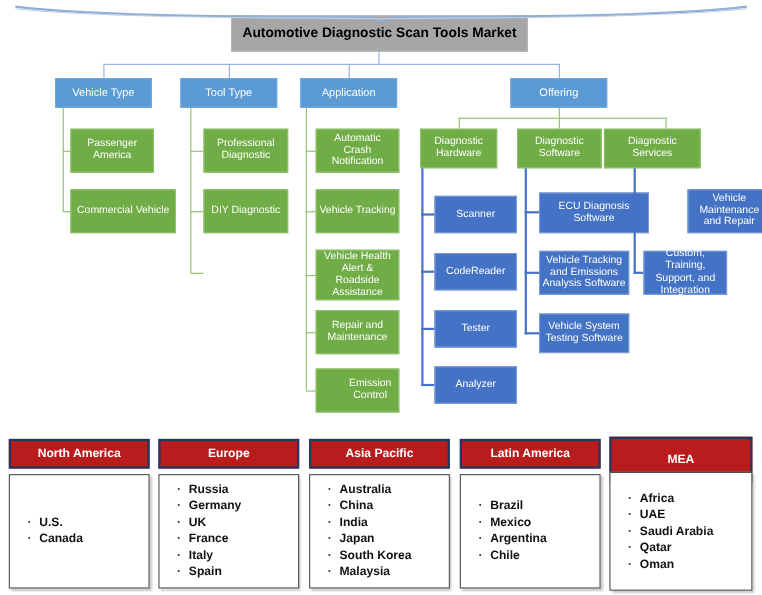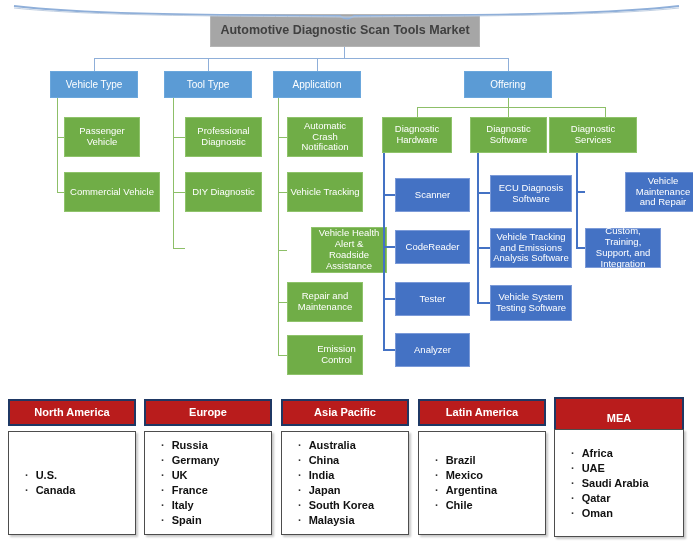--- a/index.html
+++ b/index.html
@@ -2,21 +2,21 @@
 <html><head>
 <meta charset="utf-8">
 <style>
   html,body{margin:0;padding:0;background:#ffffff;}
   body{font-family:"Liberation Sans", sans-serif;}
   #stage{position:relative;width:693px;height:541px;background:#ffffff;overflow:hidden;}
 
   .box{position:absolute;display:flex;align-items:center;justify-content:center;
        text-align:center;box-sizing:border-box;line-height:1.15;}
 
-  .title-box{background:#a6a6a6;color:#404040;font-weight:bold;font-size:12.5px;
+  .title-box{background:#a6a6a6;color:#000000;font-weight:bold;font-size:12.5px;
              border:1px solid #b5b5b5;}
   .lvl2{background:#5b9bd5;color:#ffffff;font-size:10px;border:1px solid #6ba7dc;}
   .seg{background:#70ad47;color:#ffffff;font-size:9.5px;border:1px solid #8fc36b;padding:1px 2px;}
   .sub{background:#4472c4;color:#ffffff;font-size:9.5px;border:1px solid #7b9ad8;padding:1px 2px;}
 
   .line{position:absolute;}
   .c-lblue{background:#8fafd9;}
   .c-green{background:#8dbf68;}
   .c-blue{background:#4472c4;}
 
@@ -48,41 +48,41 @@
 
   <div class="box lvl2" style="left:50px;top:71px;width:88px;height:27px;">Vehicle Type</div>
   <div class="box lvl2" style="left:164px;top:71px;width:88px;height:27px;">Tool Type</div>
   <div class="box lvl2" style="left:464px;top:71px;width:88px;height:27px;">Offering</div>
   <div class="box lvl2" style="left:273px;top:71px;width:88px;height:27px;">Application</div>
 
   <div class="line c-green" style="left:57px;top:98px;width:1px;height:94px;"></div>
   <div class="line c-green" style="left:57px;top:137px;width:7px;height:1px;"></div>
   <div class="line c-green" style="left:57px;top:192px;width:7px;height:1px;"></div>
 
-  <div class="box seg" style="left:64px;top:117px;width:76px;height:40px;">Passenger Vehicle</div>
+  <div class="box seg" style="left:64px;top:117px;width:76px;height:40px;">Passenger America</div>
   <div class="box seg" style="left:64px;top:172px;width:96px;height:40px;">Commercial Vehicle</div>
 
   <div class="line c-green" style="left:173px;top:98px;width:1px;height:150px;"></div>
   <div class="line c-green" style="left:173px;top:137px;width:12px;height:1px;"></div>
   <div class="line c-green" style="left:173px;top:192px;width:12px;height:1px;"></div>
   <div class="line c-green" style="left:173px;top:248px;width:12px;height:1px;"></div>
 
   <div class="box seg" style="left:185px;top:117px;width:77px;height:40px;">Professional Diagnostic</div>
   <div class="box seg" style="left:185px;top:172px;width:77px;height:40px;">DIY Diagnostic</div>
 
   <div class="line c-green" style="left:278px;top:98px;width:1px;height:257px;"></div>
   <div class="line c-green" style="left:278px;top:137px;width:9px;height:1px;"></div>
   <div class="line c-green" style="left:278px;top:192px;width:9px;height:1px;"></div>
   <div class="line c-green" style="left:278px;top:250px;width:9px;height:1px;"></div>
   <div class="line c-green" style="left:278px;top:302px;width:9px;height:1px;"></div>
   <div class="line c-green" style="left:278px;top:355px;width:9px;height:1px;"></div>
 
   <div class="box seg" style="left:287px;top:117px;width:76px;height:40px;">Automatic Crash Notification</div>
   <div class="box seg" style="left:287px;top:172px;width:76px;height:40px;">Vehicle Tracking</div>
-  <div class="box seg" style="left:287px;top:227px;width:76px;height:46px;margin-left:24px;">Vehicle Health Alert &amp; Roadside Assistance</div>
+  <div class="box seg" style="left:287px;top:227px;width:76px;height:46px;">Vehicle Health Alert &amp; Roadside Assistance</div>
   <div class="box seg" style="left:287px;top:282px;width:76px;height:40px;">Repair and Maintenance</div>
   <div class="box seg" style="left:287px;top:335px;width:76px;height:40px;padding-left:25px;">Emission Control</div>
 
   <div class="line c-green" style="left:508px;top:98px;width:1px;height:9px;"></div>
   <div class="line c-green" style="left:417px;top:107px;width:189px;height:1px;"></div>
   <div class="line c-green" style="left:417px;top:107px;width:1px;height:10px;"></div>
   <div class="line c-green" style="left:508px;top:107px;width:1px;height:10px;"></div>
   <div class="line c-green" style="left:605px;top:107px;width:1px;height:10px;"></div>
 
   <div class="box seg" style="left:382px;top:117px;width:70px;height:36px;">Diagnostic Hardware</div>
@@ -98,21 +98,21 @@
   <div class="box sub" style="left:395px;top:178px;width:75px;height:34px;">Scanner</div>
   <div class="box sub" style="left:395px;top:230px;width:75px;height:34px;">CodeReader</div>
   <div class="box sub" style="left:395px;top:282px;width:75px;height:34px;">Tester</div>
   <div class="box sub" style="left:395px;top:333px;width:75px;height:34px;">Analyzer</div>
 
   <div class="line c-blue" style="left:477px;top:153px;width:2px;height:151px;"></div>
   <div class="line c-blue" style="left:477px;top:192px;width:13px;height:2px;"></div>
   <div class="line c-blue" style="left:477px;top:247px;width:13px;height:2px;"></div>
   <div class="line c-blue" style="left:477px;top:302px;width:13px;height:2px;"></div>
 
-  <div class="box sub" style="left:490px;top:175px;width:82px;height:37px;">ECU Diagnosis Software</div>
+  <div class="box sub" style="left:490px;top:175px;width:100px;height:37px;">ECU Diagnosis Software</div>
   <div class="box sub" style="left:490px;top:228px;width:82px;height:40px;">Vehicle Tracking and Emissions Analysis Software</div>
   <div class="box sub" style="left:490px;top:285px;width:82px;height:36px;">Vehicle System Testing Software</div>
 
   <div class="line c-blue" style="left:576px;top:153px;width:2px;height:96px;"></div>
   <div class="line c-blue" style="left:576px;top:191px;width:9px;height:2px;"></div>
   <div class="line c-blue" style="left:576px;top:247px;width:9px;height:2px;"></div>
 
   <div class="box sub" style="left:585px;top:172px;width:76px;height:40px;margin-left:40px;">Vehicle Maintenance and Repair</div>
   <div class="box sub" style="left:585px;top:228px;width:76px;height:40px;">Custom, Training, Support, and Integration</div>
 

